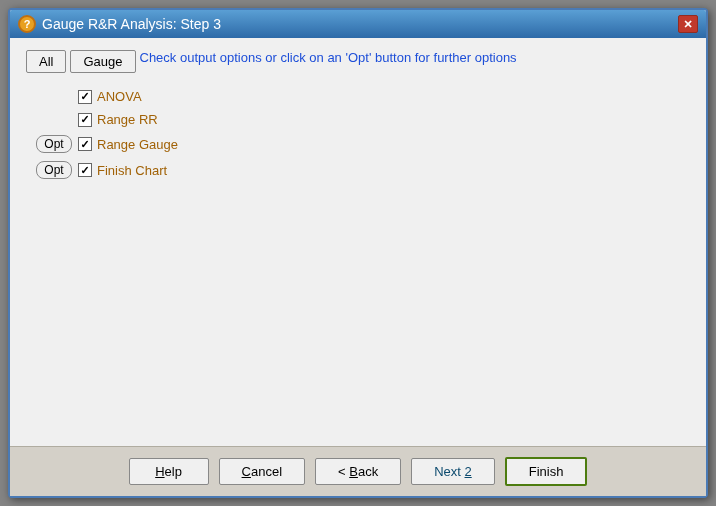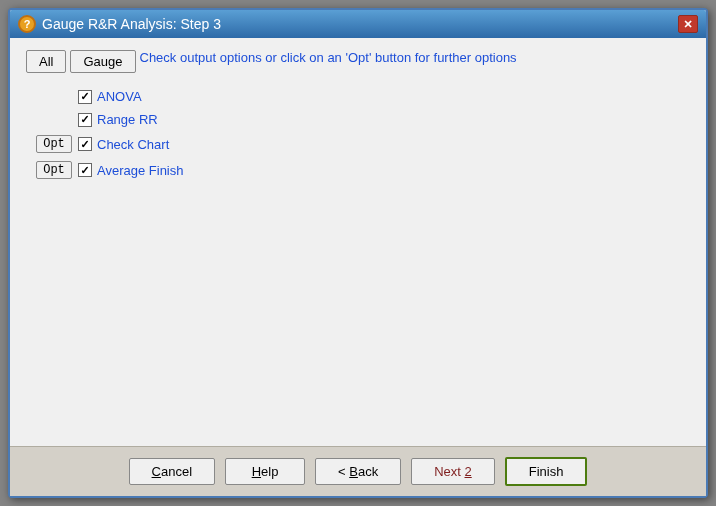--- a/index.html
+++ b/index.html
@@ -122,24 +122,24 @@
       display: flex;
       align-items: center;
       gap: 6px;
       padding: 2px 0;
     }
 
     .opt-btn {
       padding: 1px 6px;
       background: #f0f0f0;
       border: 1px solid #888;
-      border-radius: 2px;
+      border-radius: 8px;
       cursor: pointer;
       font-size: 12px;
-      font-family: Liberation Mono, monospace;
+      font-family: Liberation Sans, sans-serif;
       min-width: 36px;
       text-align: center;
     }
 
     .opt-spacer {
       min-width: 36px;
     }
 
     .checkbox-wrapper {
       display: flex;
@@ -161,21 +161,21 @@
 
     .cb.checked::after {
       content: '✓';
       font-size: 11px;
       color: #000;
       font-weight: bold;
     }
 
     .option-label {
       font-size: 13px;
-      color: #1d4ed8;
+      color: #a16207;
       cursor: default;
     }
 
     .spacer {
       flex: 1;
     }
 
     .bottom-bar {
       background: #d4d0c8;
       border-top: 1px solid #b0aca0;
@@ -192,21 +192,21 @@
       border: 1px solid #888;
       border-radius: 2px;
       cursor: pointer;
       font-size: 13px;
       font-family: inherit;
       min-width: 80px;
       text-align: center;
     }
 
     .bottom-btn.disabled {
-      color: #7f1d1d;
+      color: #0c4a6e;
       cursor: default;
     }
 
     .bottom-btn.finish-btn {
       border: 2px solid #4d7c0f;
       font-weight: normal;
     }
   </style>
 </head>
 <body>
@@ -244,43 +244,43 @@
         <div class="checkbox-wrapper">
           <div class="cb checked"></div>
           <span class="option-label">Range RR</span>
         </div>
       </div>
 
       <div class="option-row">
         <button class="opt-btn">Opt</button>
         <div class="checkbox-wrapper">
           <div class="cb checked"></div>
-          <span class="option-label">Check Chart</span>
+          <span class="option-label">Range Gauge</span>
         </div>
       </div>
 
       <div class="option-row">
         <button class="opt-btn">Opt</button>
         <div class="checkbox-wrapper">
           <div class="cb checked"></div>
-          <span class="option-label">Average Finish</span>
+          <span class="option-label">Finish Chart</span>
         </div>
       </div>
 
     </div>
 
     <div class="spacer"></div>
   </div>
 
   <div class="bottom-bar">
     <button class="bottom-btn">
+      <span><u>H</u>elp</span>
+    </button>
+    <button class="bottom-btn">
       <span><u>C</u>ancel</span>
-    </button>
-    <button class="bottom-btn">
-      <span><u>H</u>elp</span>
     </button>
     <button class="bottom-btn">
       <span>&lt; <u>B</u>ack</span>
     </button>
     <button class="bottom-btn disabled">
       <span>Next <u>2</u></span>
     </button>
     <button class="bottom-btn finish-btn">Finish</button>
   </div>
 </div>

